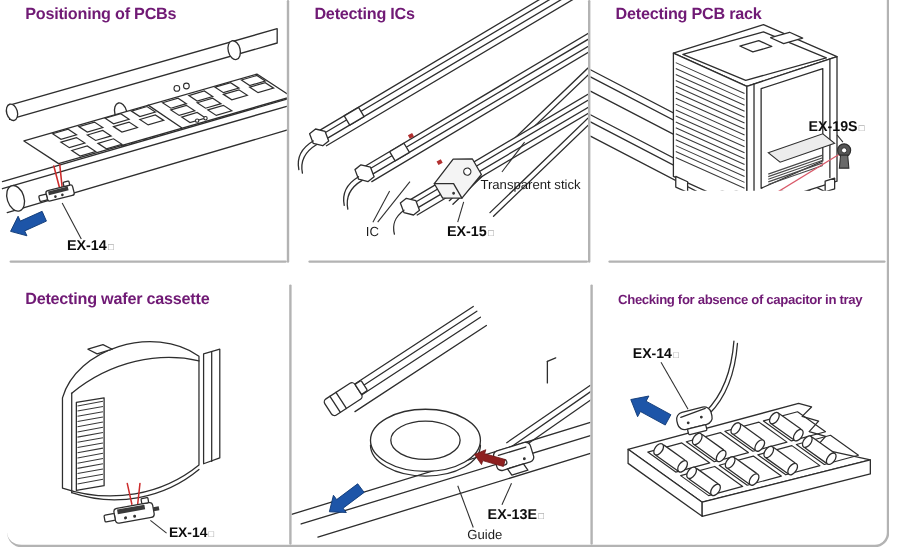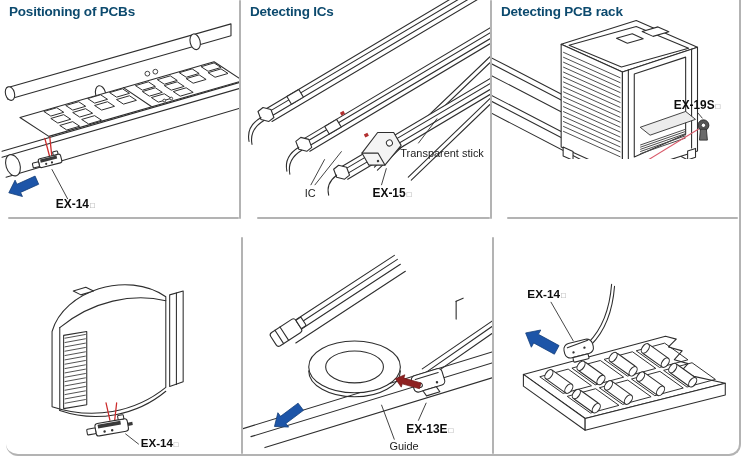--- a/index.html
+++ b/index.html
@@ -3,21 +3,21 @@
 <meta charset="utf-8">
 <style>
   html,body{margin:0;padding:0;background:#fff;}
   #stage{position:relative;width:750px;height:465px;background:#ffffff;overflow:hidden;
          font-family:"Liberation Sans",sans-serif;}
   .divider{position:absolute;background:#b3b3b3;border-radius:2px;}
   .outer-frame{position:absolute;left:6px;top:-14px;width:733px;height:468px;
                border-right:2px solid #b3b3b3;border-bottom:2px solid #b3b3b3;
                border-radius:0 0 12px 12px;pointer-events:none;}
   .panel{position:absolute;overflow:hidden;}
-  .panel-title{position:absolute;left:9px;top:4px;font-weight:bold;color:#0c4a6e;
+  .panel-title{position:absolute;left:21px;top:4px;font-weight:bold;color:#701a75;
                font-size:13.5px;letter-spacing:-0.2px;white-space:nowrap;z-index:3;}
   .panel-title.small{font-size:11px;letter-spacing:-0.3px;top:7px;}
   .panel svg{position:absolute;left:0;top:0;z-index:1;}
   svg text{font-family:"Liberation Sans",sans-serif;}
   .lbl{font-weight:bold;font-size:12px;fill:#0d0d0d;}
   .sq{font-size:8px;fill:#909090;font-weight:bold;}
   .ann{font-size:11px;fill:#1c1c1c;}
   .ln{stroke:#2e2e2e;stroke-width:1.1;fill:none;stroke-linecap:round;stroke-linejoin:round;}
   .lnf{stroke:#2e2e2e;stroke-width:1.1;fill:#ffffff;stroke-linejoin:round;}
   .thin{stroke:#3a3a3a;stroke-width:0.9;fill:none;}
@@ -226,20 +226,21 @@
         <circle cx="0" cy="0" r="2.2" fill="#ffffff" stroke="#2e2e2e" stroke-width="0.8"></circle>
         <path d="M-3,4 L3,4 L4,15 L-4,15 Z" fill="#6a6a6a" stroke="#2e2e2e" stroke-width="0.9"></path>
       </g>
       <polygon class="bluearrow" points="160.5,161.3 178.8,173.4 181.2,169.7 186.2,183.7 171.4,184.5 173.8,180.8 155.5,168.7"></polygon>
       <line class="leader" x1="213" y1="119" x2="208" y2="113"></line>
       <text class="lbl" x="184" y="110"><tspan>EX-19S</tspan><tspan class="sq" dx="1">□</tspan></text>
     </svg>
   </div>
 
   <div class="panel" style="left:0;top:237px;width:241px;height:216px;">
+    <div class="panel-title">Detecting wafer cassette</div>
     <svg width="241" height="216" viewBox="0 0 250 216">
       <g>
         <path class="lnf" d="M54,94 C66,52 132,30 172,58 L172,152 C140,178 96,186 54,172 Z"></path>
         <path class="ln" d="M62,90 C96,62 138,54 172,62"></path>
         <path class="ln" d="M62,90 L62,176"></path>
         <path class="ln" d="M62,176 C100,189 142,181 172,156"></path>
         <path class="lnf" d="M76,52 l13,-4 l8,4 l-13,4 z"></path>
         <path class="lnf" d="M66,98 L90,94 L90,170 L66,174 Z"></path>
         <path class="thin" d="M67,101 l22,-4 M67,105.5 l22,-4 M67,110 l22,-4 M67,114.5 l22,-4 M67,119 l22,-4 M67,123.5 l22,-4 M67,128 l22,-4 M67,132.5 l22,-4 M67,137 l22,-4 M67,141.5 l22,-4 M67,146 l22,-4 M67,150.5 l22,-4 M67,155 l22,-4 M67,159.5 l22,-4 M67,164 l22,-4 M67,168.5 l22,-4"></path>
         <path class="lnf" d="M176,56 L190,52 L190,146 L176,151 Z"></path>
@@ -308,20 +309,21 @@
       <polygon class="maroonarrow" points="178.8,146.1 161.5,141.2 162.5,137.9 153,141.9 158.9,150.3 159.9,147 177.2,151.9"></polygon>
       <polygon class="bluearrow" points="55.3,166.4 37.7,179.6 35,176 31.6,189.8 45.8,190.4 43.1,186.8 60.7,173.6"></polygon>
       <line class="leader" x1="184" y1="166" x2="176" y2="184"></line>
       <text class="lbl" x="164" y="196"><tspan>EX-13E</tspan><tspan class="sq" dx="1">□</tspan></text>
       <line class="leader" x1="139" y1="168" x2="152" y2="203"></line>
       <text class="ann" x="147" y="213">Guide</text>
     </svg>
   </div>
 
   <div class="panel" style="left:494px;top:237px;width:245px;height:216px;">
+    <div class="panel-title small">Checking for absence of capacitor in tray</div>
     <svg width="245" height="216" viewBox="0 0 250 216">
 
       <g>
         <path class="lnf" d="M30,138 L175,99 L186,102 L178,110 L192,114 L184,123 L198,127 L190,136 L204,140 L236,147 L93,183 Z"></path>
         <polygon class="lnf" points="30,138 30,150 93,195 93,183"></polygon>
         <polygon class="lnf" points="93,183 93,195 236,159 236,147"></polygon>
       </g>
 
       <g>
         <g fill="none" stroke="#2e2e2e" stroke-width="1" stroke-linejoin="round">

